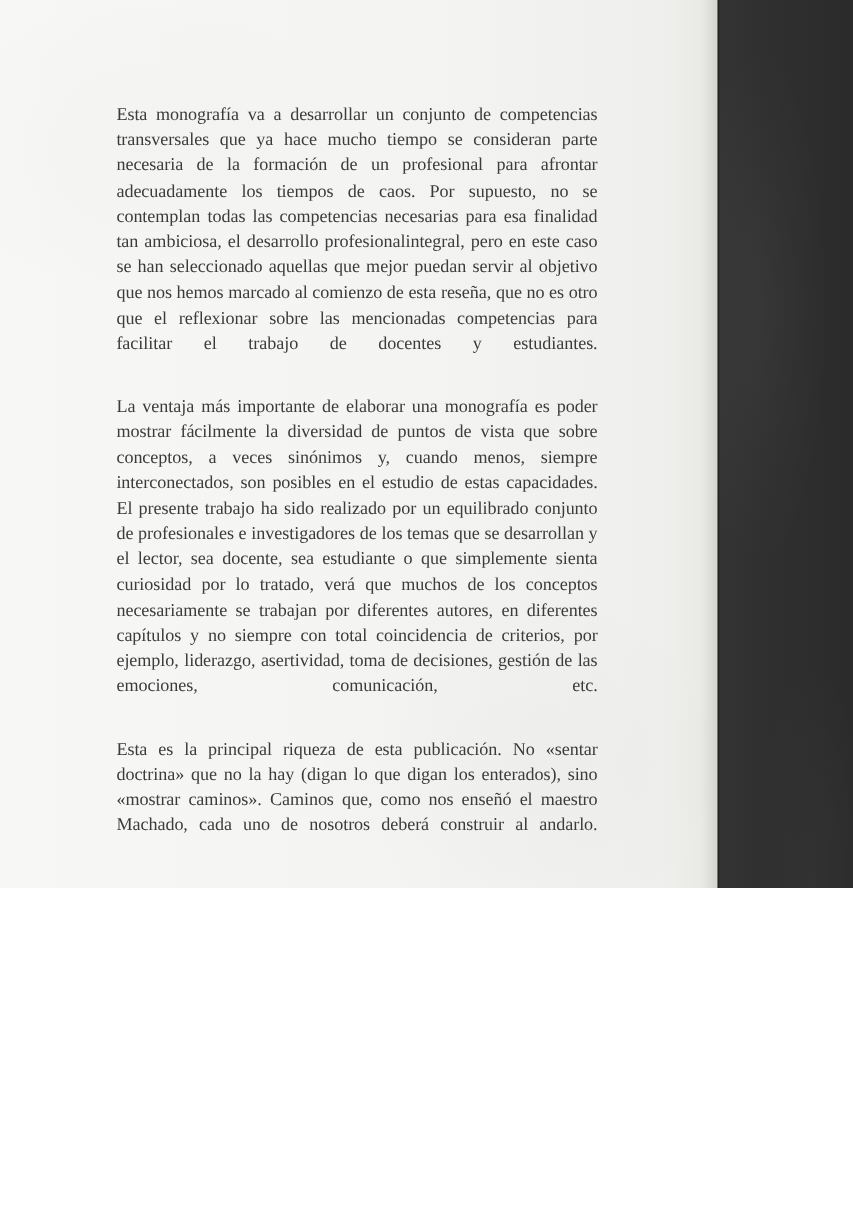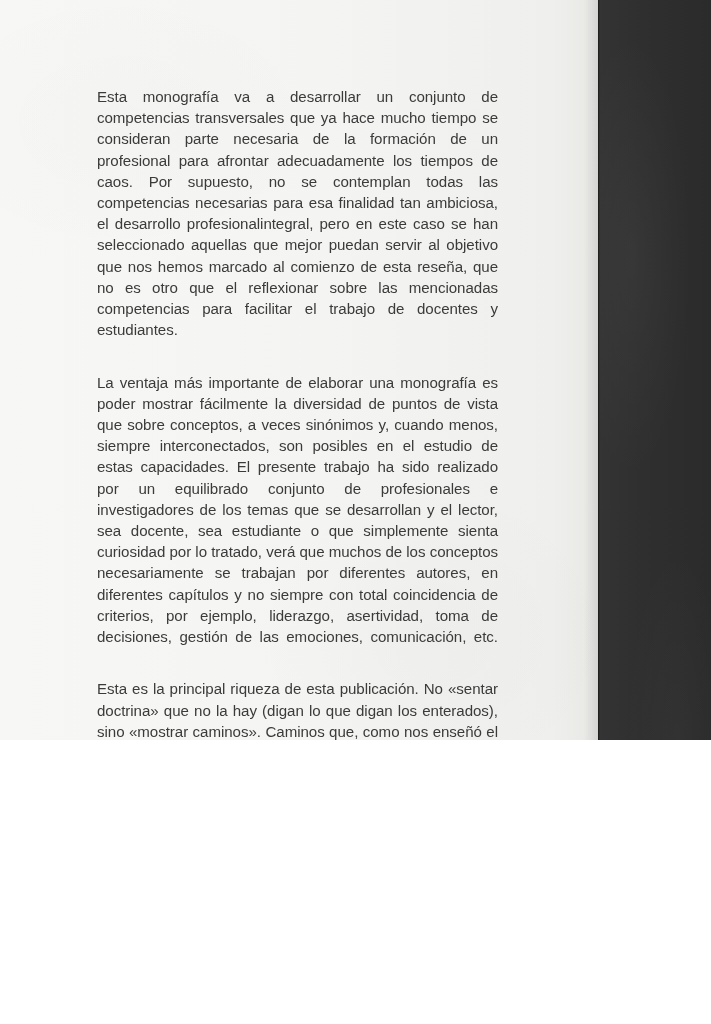--- a/index.html
+++ b/index.html
@@ -6,21 +6,21 @@
     margin: 0;
     padding: 0;
     background: #ffffff;
   }
   #page {
     position: relative;
     width: 711px;
     height: 740px;
     overflow: hidden;
     background: #f5f5f3;
-    font-family: Liberation Sans, sans-serif;
+    font-family: Liberation Serif, serif;
   }
   
   .paper {
     position: absolute;
     left: 0; top: 0;
     width: 600px; height: 1024px;
     background:
       radial-gradient(ellipse 300px 200px at 20% 12%, rgba(0,0,0,0.012), rgba(0,0,0,0) 70%),
       radial-gradient(ellipse 260px 220px at 72% 62%, rgba(0,0,0,0.014), rgba(0,0,0,0) 72%),
       radial-gradient(ellipse 200px 160px at 45% 88%, rgba(0,0,0,0.010), rgba(0,0,0,0) 70%),

